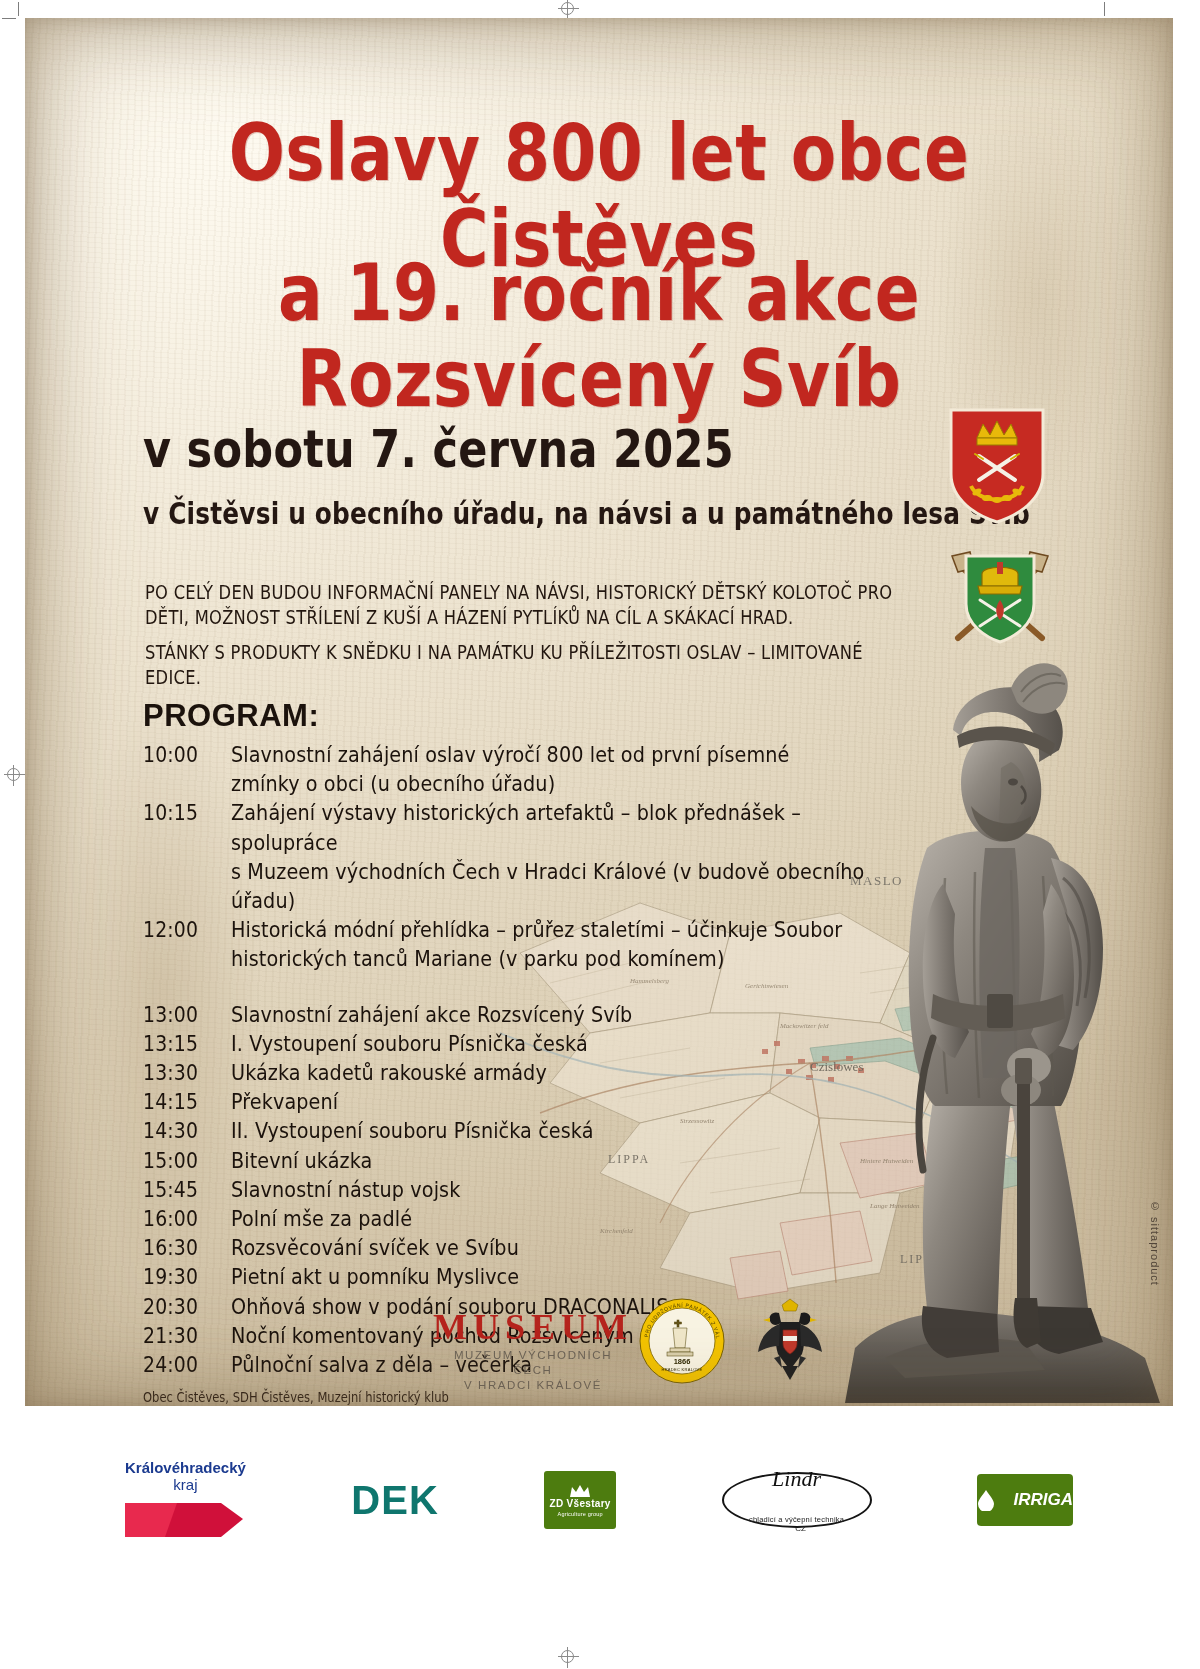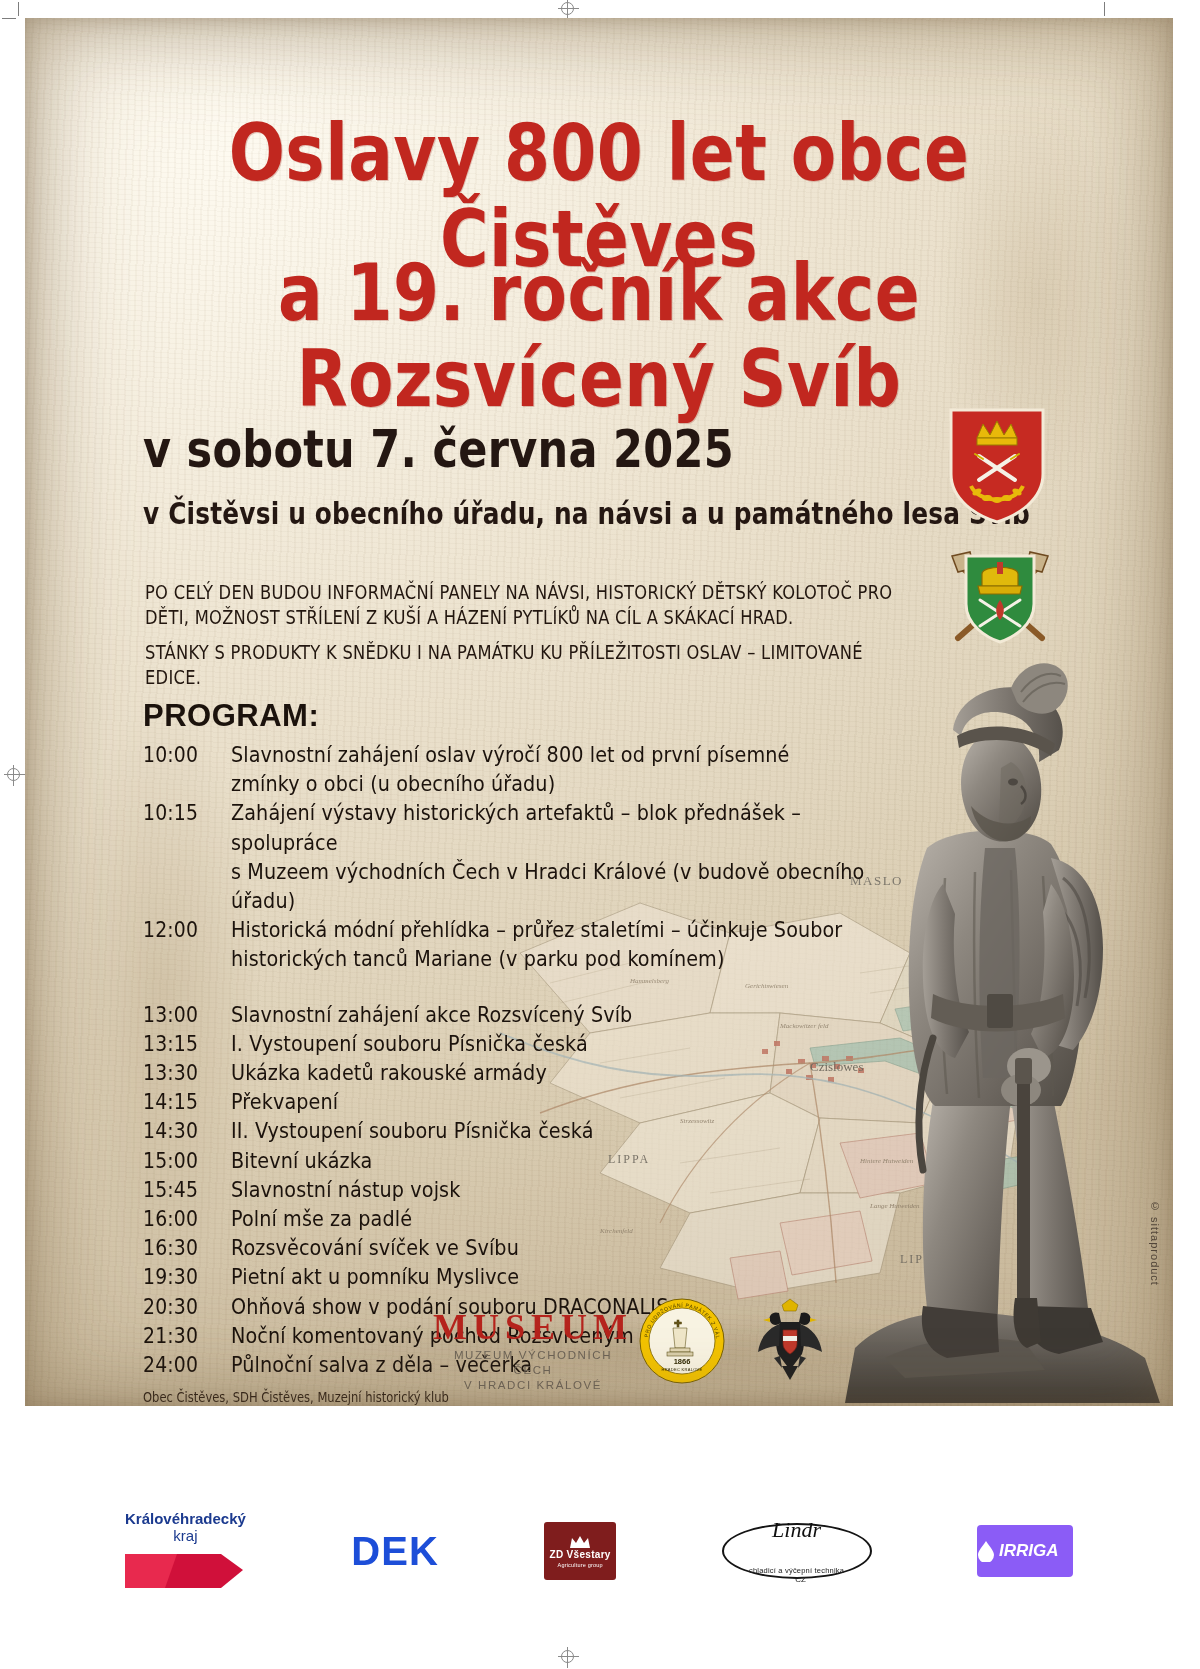--- a/index.html
+++ b/index.html
@@ -144,62 +144,62 @@
   
   #sitta{
     position:absolute; right:12px; bottom:120px;
     writing-mode: vertical-rl;
     font-size:11px; letter-spacing:1px; color:#4e4339;
     font-family:"Liberation Sans","DejaVu Sans",sans-serif;
   }
 
   
   #sponsors{
-    position:absolute; left:25px; top:1491px; width:1148px; height:120px;
+    position:absolute; left:25px; top:1440px; width:1148px; height:120px;
     display:flex; align-items:center; justify-content:space-between;
     padding:0 100px;
   }
   .sp{ display:flex; align-items:center; justify-content:center; }
 
   #spKraj{ flex-direction:column; align-items:flex-start; }
   #spKrajText{
     color:#1b3a8f; font-weight:bold; font-size:15px; line-height:17px;
     font-family:"Liberation Sans","DejaVu Sans",sans-serif;
   }
   #spKrajText span.small{ display:block; font-weight:normal;text-align:center;}
   #krajArrow{ margin-top:4px; }
 
   #spDek{
-    color:#1d4ed8; font-weight:bold; font-size:40px; letter-spacing:1px;
+    color:#0f766e; font-weight:bold; font-size:40px; letter-spacing:1px;
     font-family:"Liberation Sans","DejaVu Sans",sans-serif;
   }
 
   #spZd{
-    width:72px; height:58px; background:#7f1d1d; border-radius:3px;
+    width:72px; height:58px; background:#4d7c0f; border-radius:3px;
     color:#fff; display:flex; flex-direction:column; align-items:center; justify-content:center;
     font-family:"Liberation Sans","DejaVu Sans",sans-serif;
   }
   #spZdTitle{ font-size:10px; font-weight:bold; letter-spacing:.3px; }
   #spZdSub{ font-size:5.5px; letter-spacing:.2px; margin-top:2px;}
 
   #spLindr{
     width:150px; height:56px; border:2px solid #141414; border-radius:50%;
     display:flex; flex-direction:column; align-items:center; justify-content:center;
     background:rgba(255,255,255,0.6);
   }
   #spLindrName{
     font-family:"Liberation Serif","DejaVu Serif",serif;
     font-size:22px; font-style:italic; color:#101010; line-height:22px;
   }
   #spLindrSub{ font-size:7.5px; color:#222; letter-spacing:.2px;margin-top:25px;}
   #spLindrCz{ font-size:8px; color:#222;padding-left:8px; }
 
   #spIrriga{
-    width:96px; height:52px; background:#8b5cf6; border-radius:4px;
-    display:flex; align-items:center; justify-content:flex-start;
+    width:96px; height:52px; background:#4d7c0f; border-radius:4px;
+    display:flex; align-items:center; justify-content:space-between;
   }
   #spIrrigaText{ color:#fff; font-weight:bold; font-size:17px; font-style:italic;
     font-family:"Liberation Sans","DejaVu Sans",sans-serif;}
 
   #spStatek{ display:flex; align-items:center; gap:8px;}
   #spStatekText{
     color:#2f7d32; font-weight:bold; font-size:19px; line-height:21px;
     font-family:"Liberation Sans","DejaVu Sans",sans-serif;
   }
 </style>

